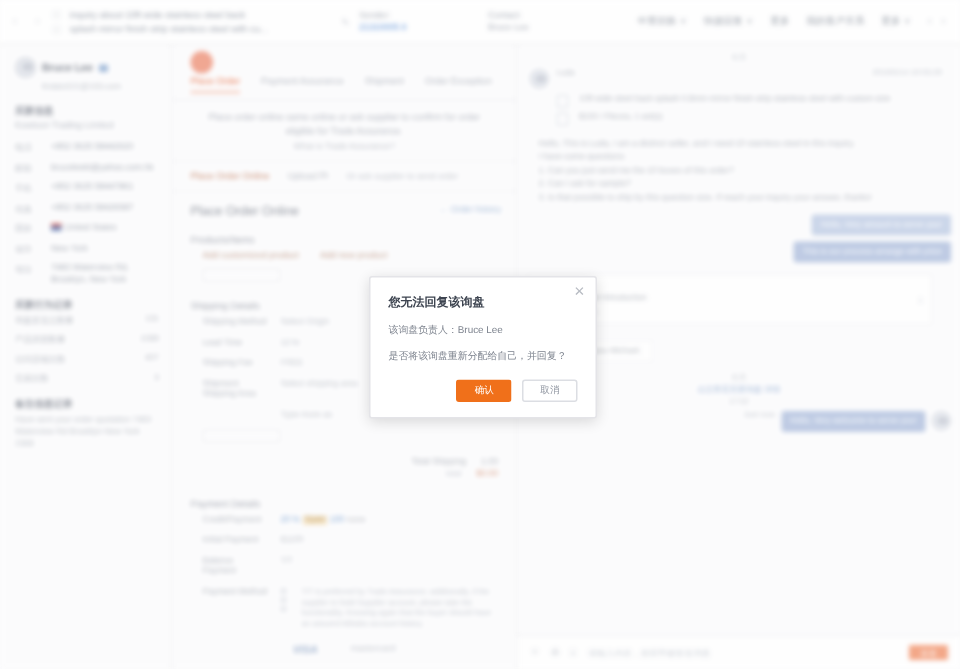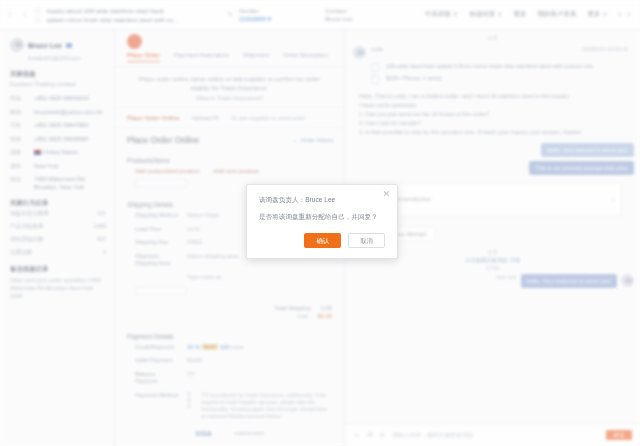--- a/index.html
+++ b/index.html
@@ -477,20 +477,21 @@
           <div class="ci-field">请输入内容，按回车键发送消息</div>
           <div class="ci-send">发送</div>
         </div>
       </div>
 
     </div>
   </div>
 
   <div class="modal">
     <span class="modal-close">✕</span>
+    <div class="modal-title">您无法回复该询盘</div>
     <div class="modal-line">该询盘负责人：Bruce Lee</div>
     <div class="modal-line2">是否将该询盘重新分配给自己，并回复？</div>
     <div class="modal-btns">
       <button class="btn btn-primary">确认</button>
       <button class="btn btn-default">取消</button>
     </div>
   </div>
 
 </div>
 

